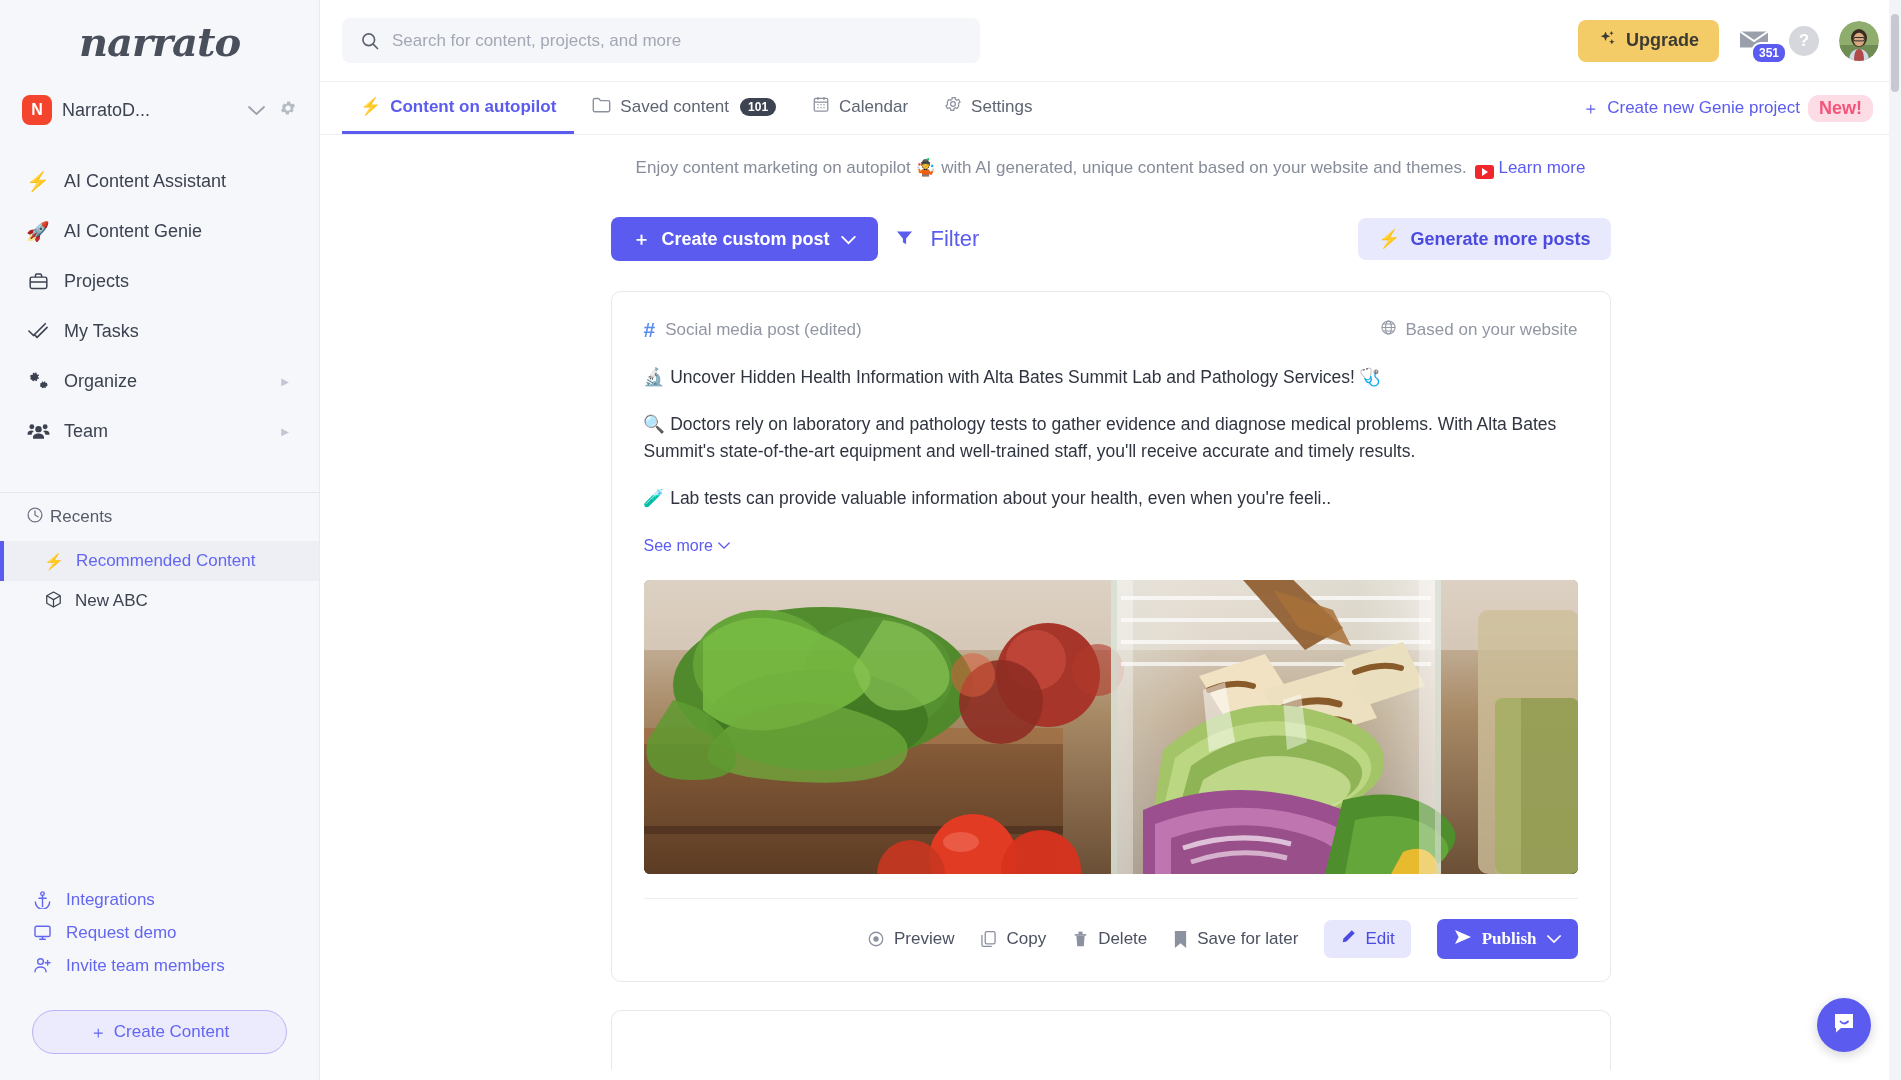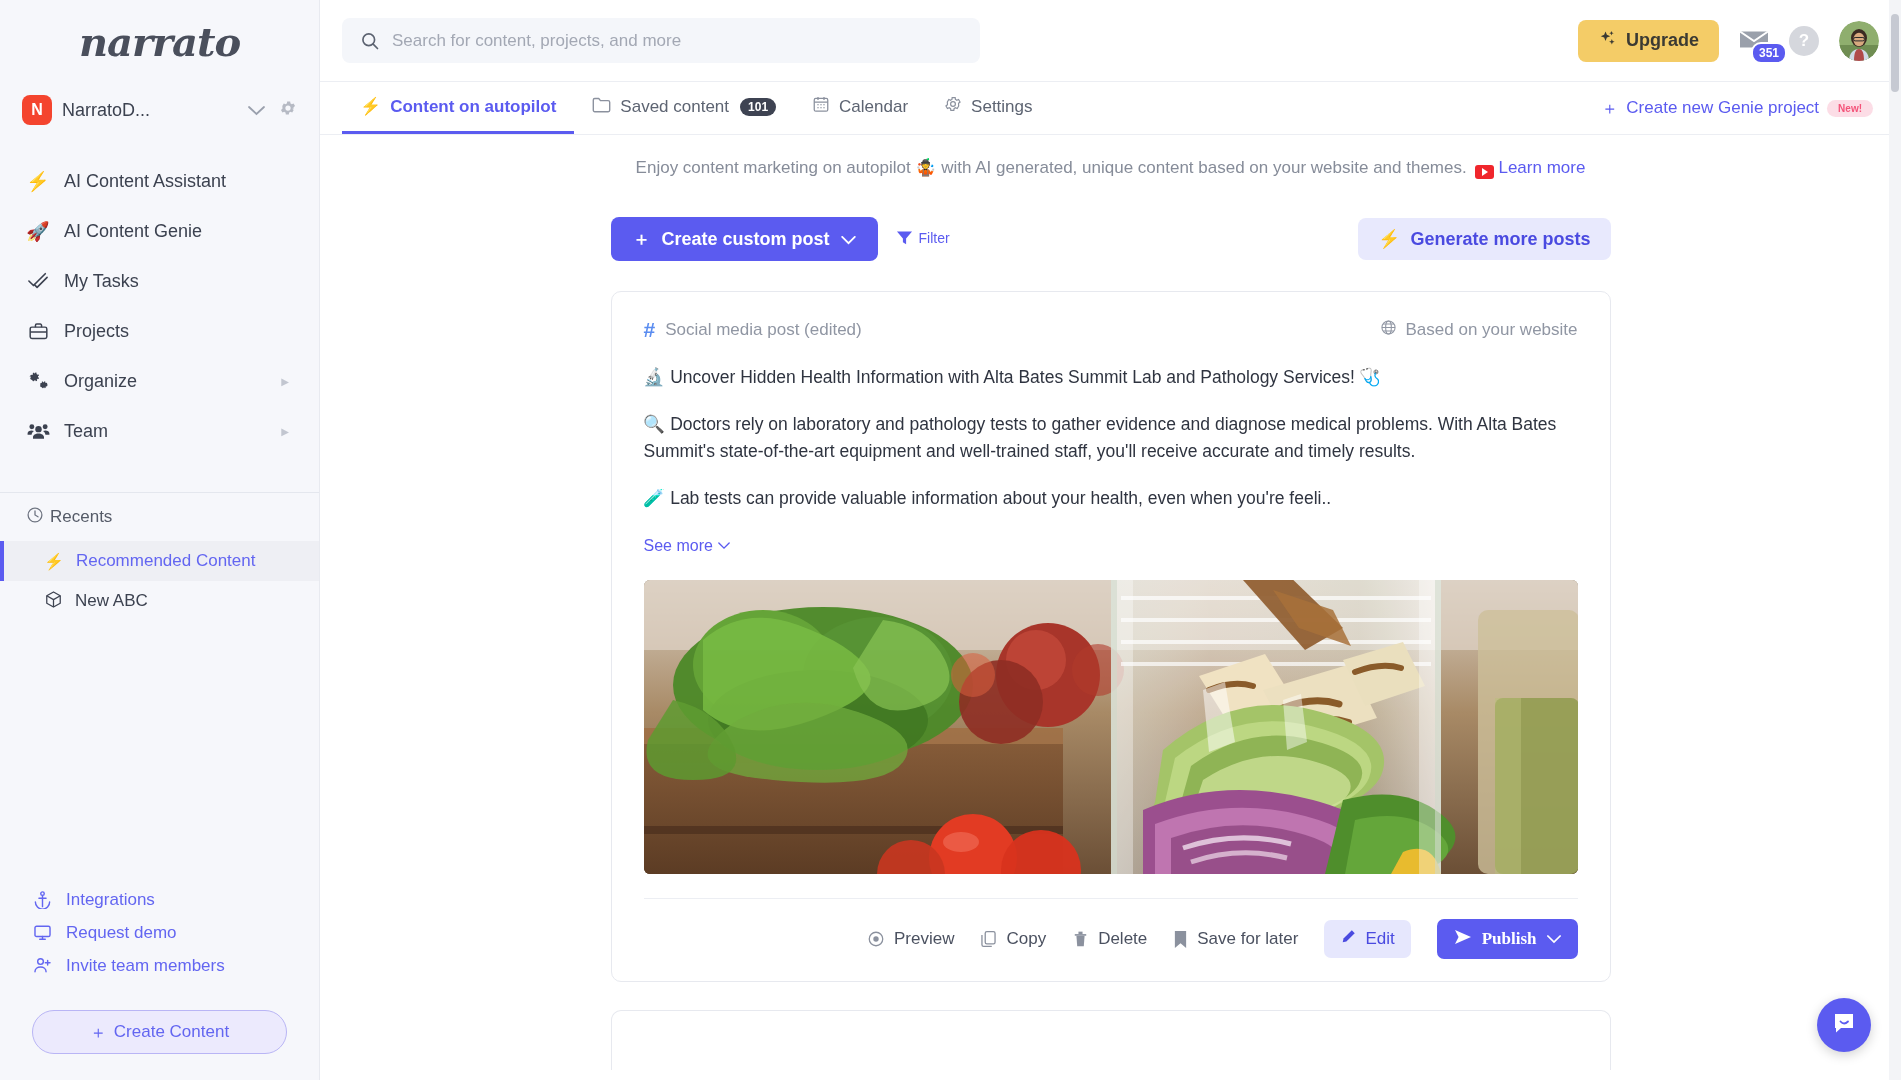--- a/index.html
+++ b/index.html
@@ -156,21 +156,21 @@
   .tab-count {
     background: #3e4352; color: #fff; font-size: 12px; font-weight: 700;
     border-radius: 9px; padding: 2px 8px; margin-left: 2px;
   }
   .genie-link {
     margin-left: auto; display: flex; align-items: center; gap: 8px;
     color: #5b5bf0; font-size: 17px; cursor: pointer; padding-right: 6px;
   }
   .new-pill {
     background: #fcdde6; color: #f4547a;
-    font-size: 10px; font-weight: 600;
+    font-size: 18px; font-weight: 600;
     border-radius: 11px; padding: 3px 11px;
   }
 
   
   .content {
     flex: 1; overflow-y: auto; position: relative; background: #fff;
   }
   .banner {
     text-align: center; padding: 22px 0 8px 0;
     font-size: 17px; color: #868c99;
@@ -187,22 +187,22 @@
     width: 1000px; margin: 30px auto 0 auto;
     display: flex; align-items: center; gap: 18px;
   }
   .create-post-btn {
     height: 44px; padding: 0 22px; border-radius: 8px;
     background: #5b5bf0; color: #fff;
     font-size: 18px; font-weight: 600;
     display: flex; align-items: center; gap: 11px; cursor: pointer; border: none;
   }
   .filter-btn {
-    display: flex; align-items: flex-start; gap: 6px;
-    color: #5b5bf0; font-size: 14px; cursor: pointer;
+    display: flex; align-items: flex-start; gap: 18px;
+    color: #5b5bf0; font-size: 22px; cursor: pointer;
   }
   .gen-btn {
     margin-left: auto; height: 42px; padding: 0 20px;
     border-radius: 8px; background: #e8e9fd; color: #4a4ae0;
     font-size: 18px; font-weight: 600; border: none;
     display: flex; align-items: center; gap: 10px; cursor: pointer;
   }
 
   .card {
     width: 1000px; margin: 30px auto 0 auto;
@@ -306,36 +306,36 @@
         <span class="nav-label">AI Content Assistant</span>
       </div>
 
       <div class="nav-item">
         <span class="nav-ico">🚀</span>
         <span class="nav-label">AI Content Genie</span>
       </div>
 
       <div class="nav-item">
         <span class="nav-ico">
+          <svg width="21" height="21" viewBox="0 0 24 24" fill="none" stroke="#3c4250" stroke-width="1.7">
+              <rect x="2.5" y="7" width="19" height="13" rx="2"></rect>
+              <path d="M8.5 7V5a1.5 1.5 0 011.5-1.5h4A1.5 1.5 0 0115.5 5v2M2.5 12.5h19"></path>
+            </svg>
+        </span>
+        <span class="nav-label">Projects</span>
+      </div>
+
+      <div class="nav-item">
+        <span class="nav-ico">
           <svg width="22" height="20" viewBox="0 0 24 22" fill="none" stroke="#3c4250" stroke-width="1.8" stroke-linecap="round" stroke-linejoin="round">
               <path d="M2 11l5 5L20 3"></path>
               <path d="M8 15l3 3L22 7"></path>
             </svg>
         </span>
         <span class="nav-label">My Tasks</span>
-      </div>
-
-      <div class="nav-item">
-        <span class="nav-ico">
-          <svg width="21" height="21" viewBox="0 0 24 24" fill="none" stroke="#3c4250" stroke-width="1.7">
-              <rect x="2.5" y="7" width="19" height="13" rx="2"></rect>
-              <path d="M8.5 7V5a1.5 1.5 0 011.5-1.5h4A1.5 1.5 0 0115.5 5v2M2.5 12.5h19"></path>
-            </svg>
-        </span>
-        <span class="nav-label">Projects</span>
       </div>
 
       <div class="nav-item">
         <span class="nav-ico">
           <svg width="22" height="22" viewBox="0 0 24 24" fill="#3c4250">
               <path d="M10.6 8.3a3.3 3.3 0 10-3.3 3.3 3.3 3.3 0 003.3-3.3zm-3.3 1.8a1.8 1.8 0 111.8-1.8 1.8 1.8 0 01-1.8 1.8zM2.6 7.2l1.1-.3.5 1.2-.8.9.8 1.4 1.1-.4.9.9-.3 1.1 1.5.4.5-1.1h1.2l.6 1.1 1.4-.8-.4-1.1.9-.9 1.1.3.4-1.5-1.1-.5V6.7l1.1-.6-.8-1.4-1.1.4-.9-.9.3-1.1-1.5-.4-.5 1.1H8.2l-.6-1.1-1.4.8.4 1.1-.9.9-1.1-.3z"></path>
               <path d="M17 14a2.6 2.6 0 102.6 2.6A2.6 2.6 0 0017 14zm0 3.8a1.2 1.2 0 111.2-1.2 1.2 1.2 0 01-1.2 1.2z"></path>
               <path d="M22.6 15.8l-.9-.2.4-.9-.6-.7-.9.3-.7-.7.2-.9-1.2-.3-.4.9h-1l-.4-.9-1.1.6.3.9-.7.7-.9-.2-.3 1.1.9.4v1l-.9.4.6 1.1.9-.3.7.7-.2.9 1.2.3.4-.9h1l.4.9 1.1-.6-.3-.9.7-.7.9.2z"></path>
             </svg>
         </span>

